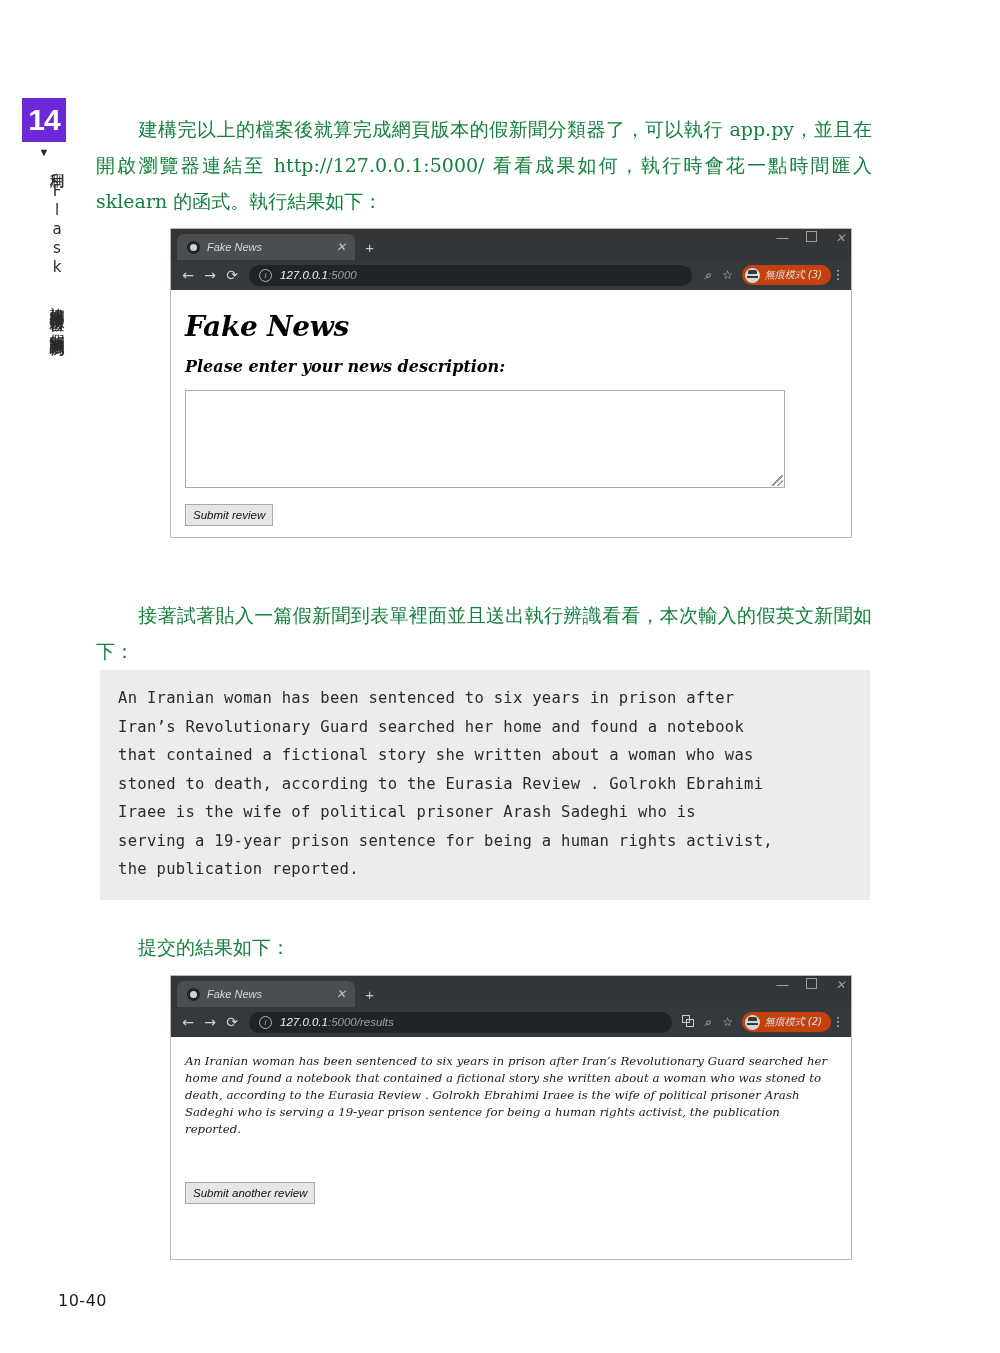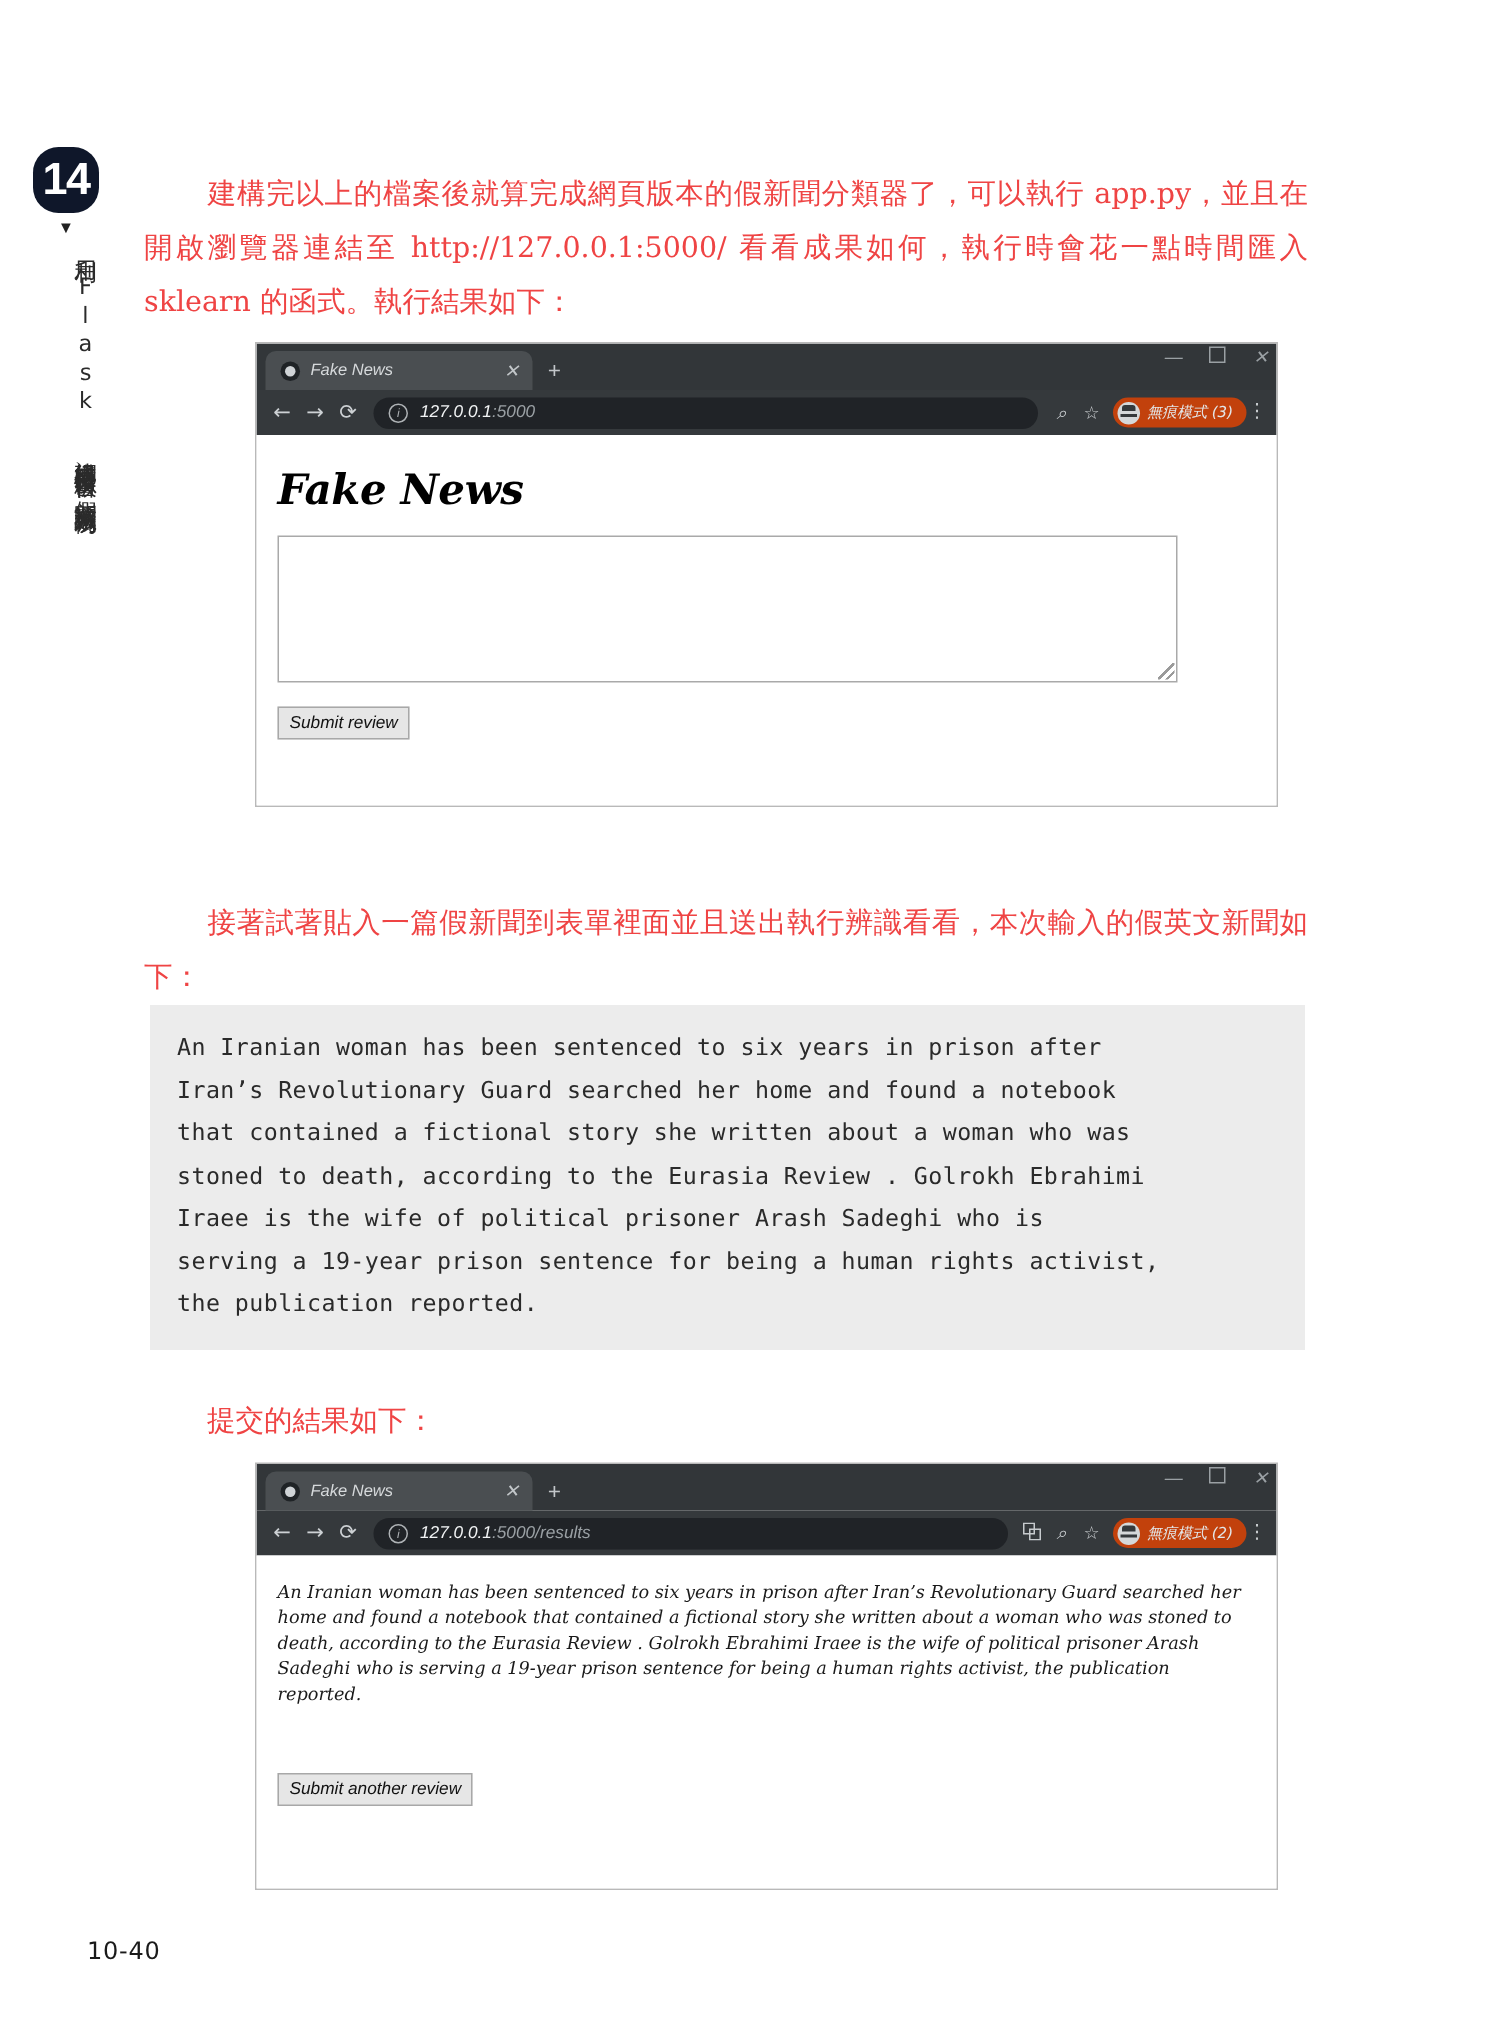--- a/index.html
+++ b/index.html
@@ -19,29 +19,28 @@
   
   .chapter-tab {
     position: absolute;
     left: 22px;
     top: 98px;
     width: 44px;
   }
   .chapter-number {
     width: 44px;
     height: 44px;
-    background: #0f172a;
+    background: #6d28d9;
     color: #ffffff;
     font-family: "Liberation Sans", sans-serif;
     font-weight: bold;
     font-size: 30px;
     line-height: 44px;
     text-align: center;
     letter-spacing: -1px;
-    border-radius: 17px;
   }
   .chapter-caret {
     width: 44px;
     text-align: center;
     font-size: 11px;
     line-height: 14px;
     color: #222;
     margin-top: 3px;
   }
   .chapter-vtext {
@@ -59,21 +58,21 @@
   }
 
   
   .para {
     position: absolute;
     left: 96px;
     width: 776px;
     font-family: "DejaVu Serif", "Liberation Serif", serif;
     font-size: 19px;
     line-height: 36px;
-    color: #ef4444;
+    color: #15803d;
     text-align: justify;
   }
   .para .indent { display: inline-block; width: 42px; }
 
   #para-intro { top: 92px; }
   #para-paste  { top: 578px; }
   #para-result { top: 910px; }
 
   
   .code-block {
@@ -405,20 +404,21 @@
     <span class="tb-icon">☆</span>
     <span class="incognito">
       <span class="incognito-icon"></span>
       <span class="incognito-label">無痕模式 (3)</span>
     </span>
     <span class="menu-dots">⋮</span>
   </div>
 
   <div class="page">
     <h1>Fake News</h1>
+    <h3>Please enter your news description:</h3>
     <div class="news-textarea" placeholder=""></div>
     <span class="btn">Submit review</span>
   </div>
 </div>
 
 <p class="para" id="para-paste"><span class="indent"></span><span>接著試著貼入一篇假新聞到表單裡面並且送出執行辨識看看，本次輸入的假英文新聞如下：</span></p>
 
 <div class="code-block">An Iranian woman has been sentenced to six years in prison after
 Iran’s Revolutionary Guard searched her home and found a notebook
 that contained a fictional story she written about a woman who was

